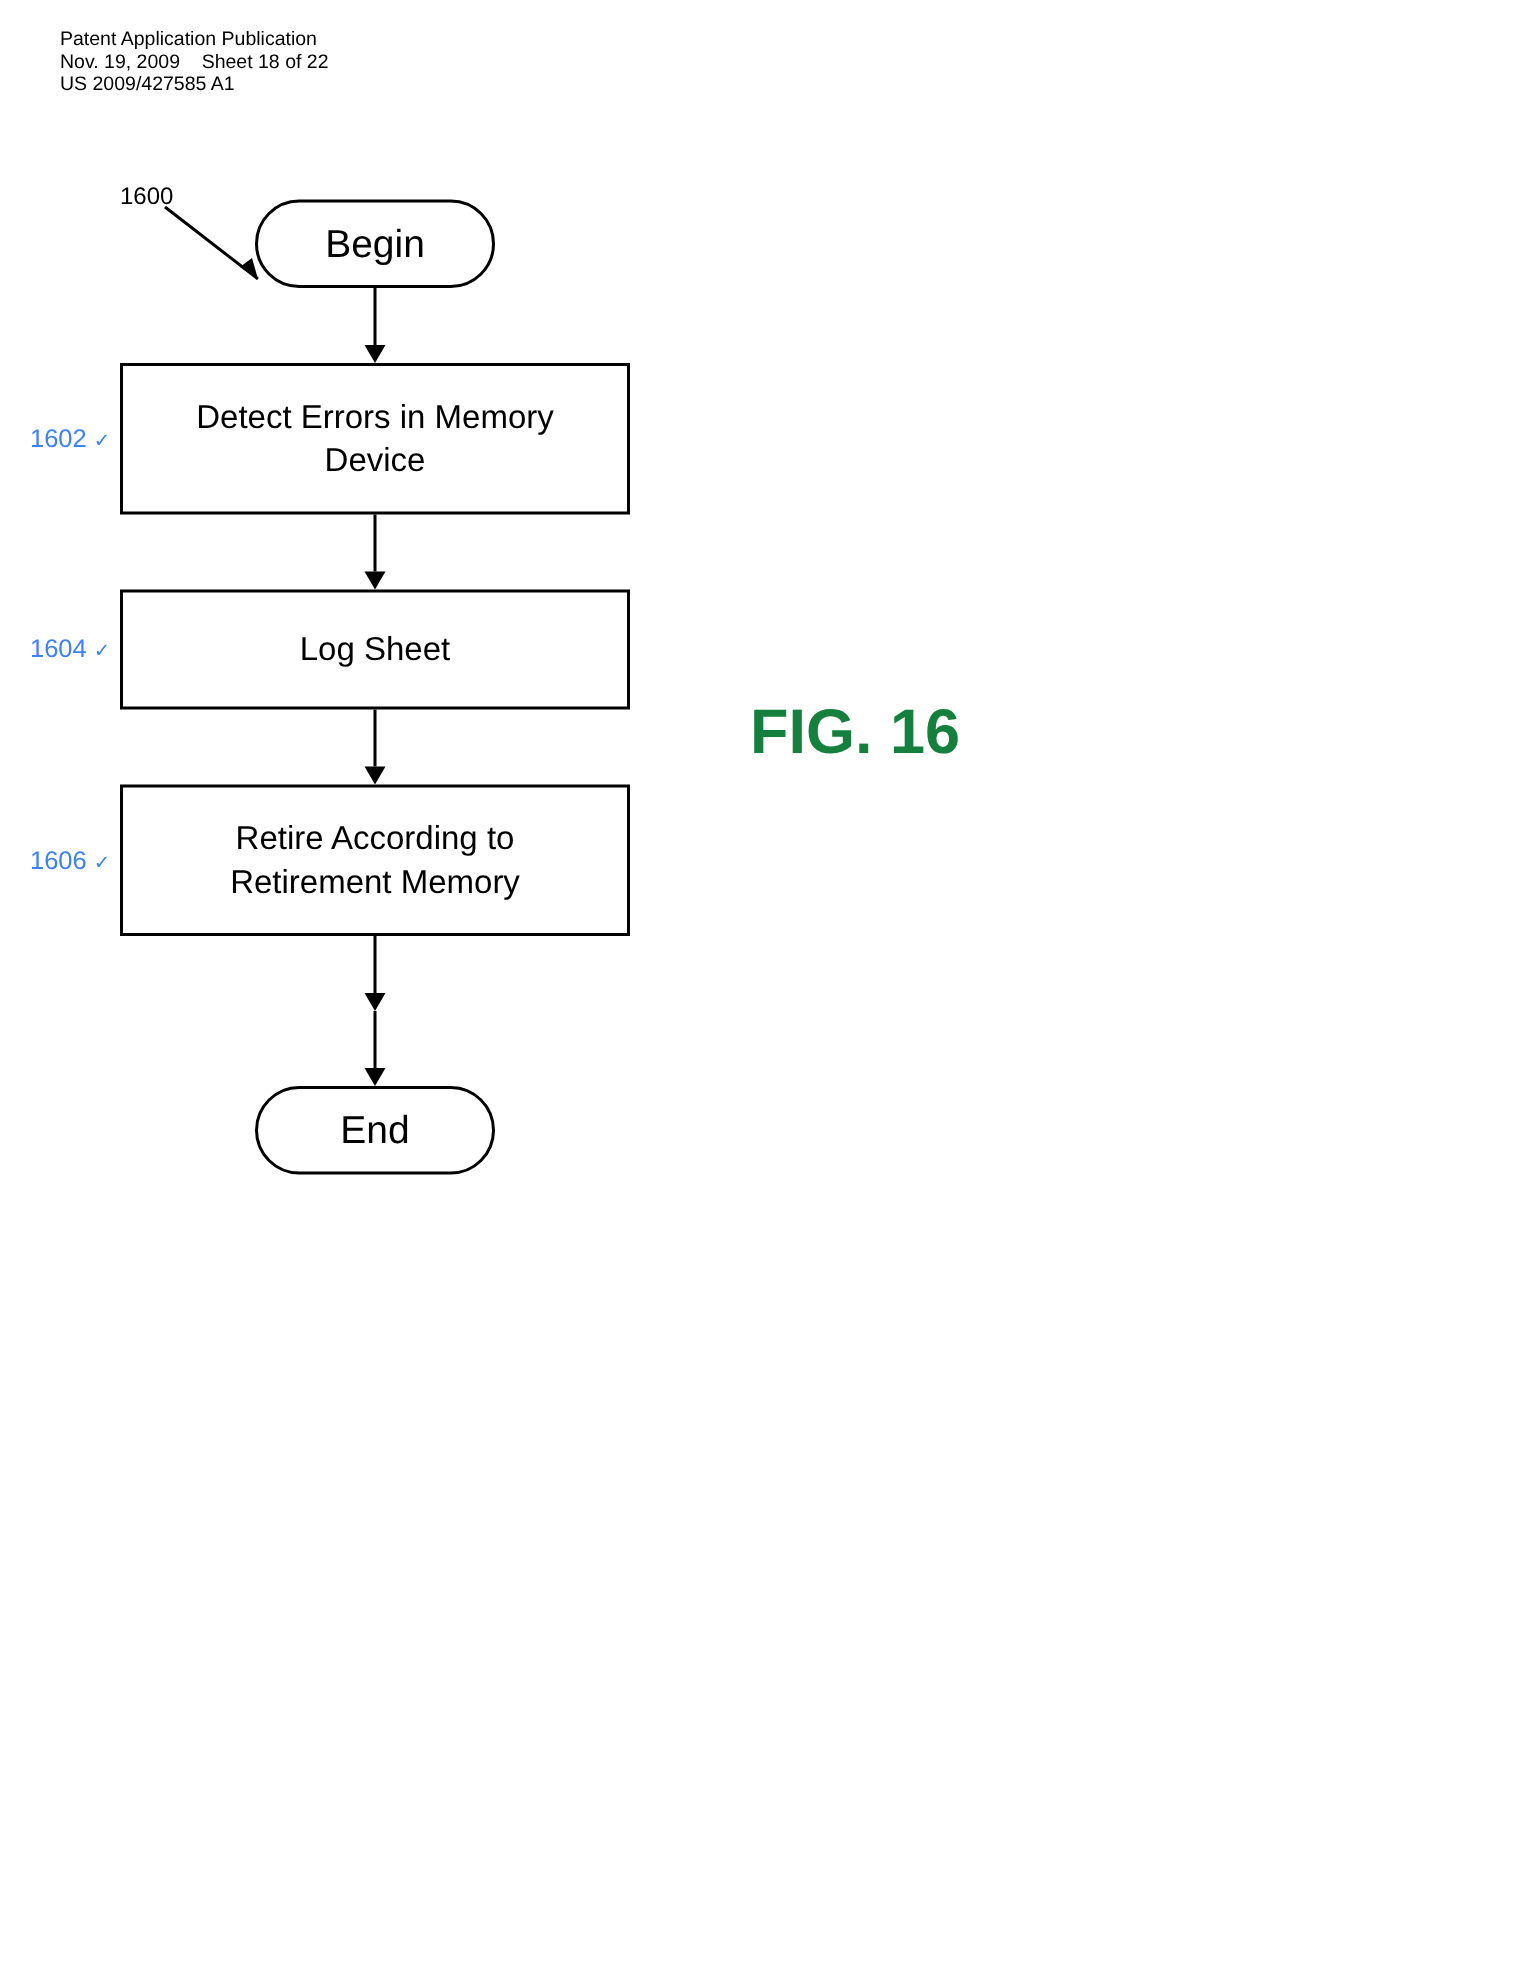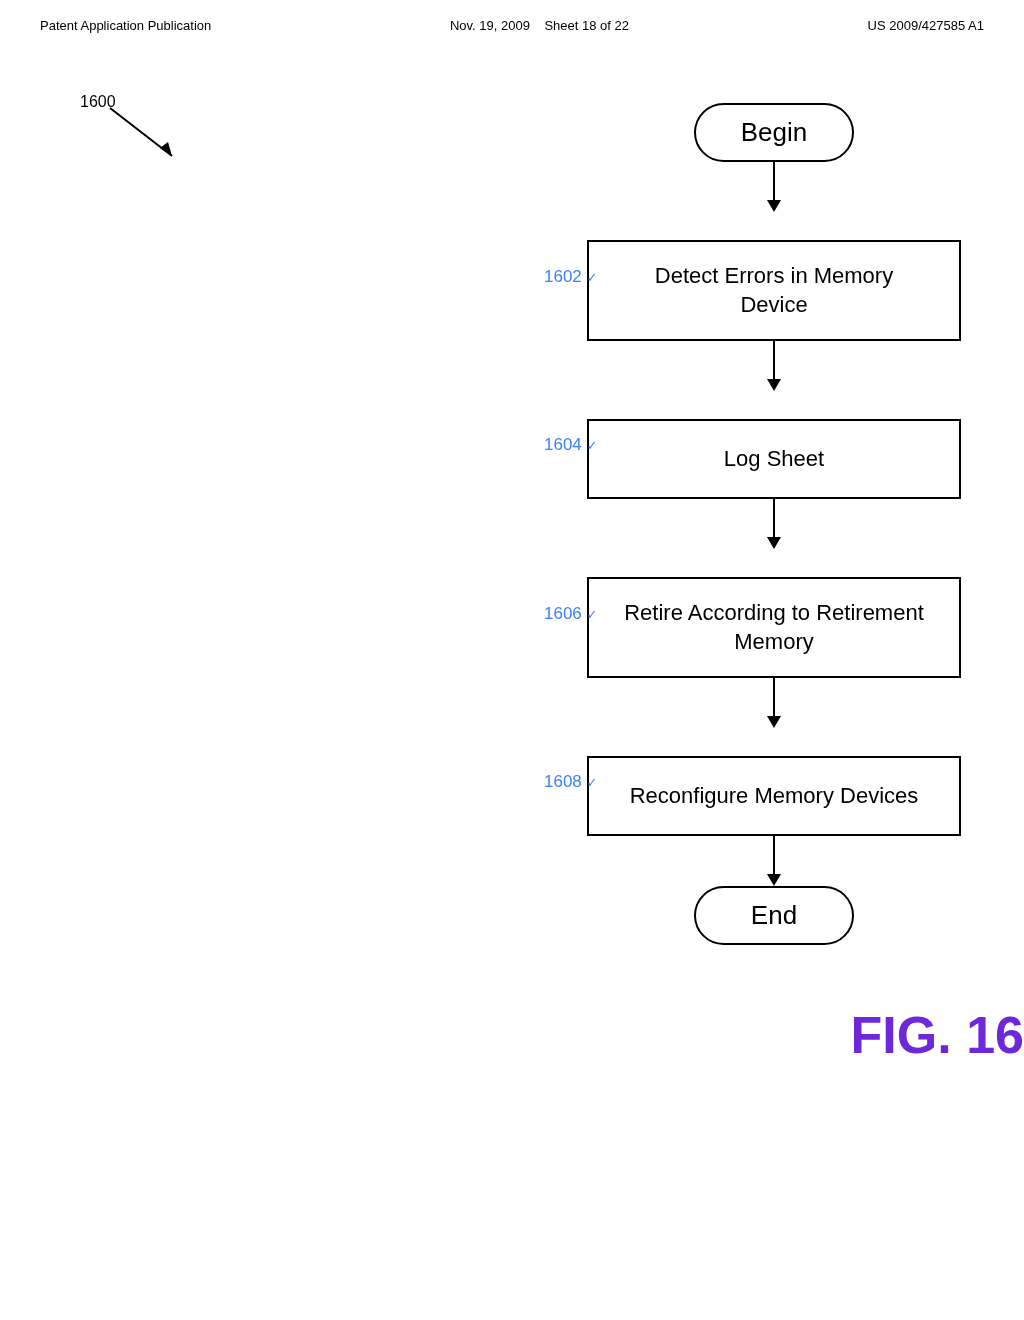--- a/index.html
+++ b/index.html
@@ -12,26 +12,27 @@
       overflow-x: hidden;
     }
 
     .header {
       display: flex;
       justify-content: space-between;
       padding: 18px 40px 10px 40px;
       font-size: 13px;
       color: #000;
       border-bottom: none;
+      flex-direction: column;
     }
 
     .diagram-container {
       display: flex;
-      flex-direction: column;
-      align-items: flex-end;
+      flex-direction: row;
+      align-items: center;
       padding-top: 60px;
       position: relative;
     }
 
     
     .flow-wrapper {
       display: flex;
       flex-direction: column;
       align-items: center;
       position: relative;
@@ -51,27 +52,26 @@
     }
 
     
     .rect-node {
       border: 2px solid #000;
       padding: 20px 30px;
       font-size: 22px;
       font-weight: normal;
       text-align: center;
       background: #fff;
-      width: 374px;
+      width: 340px;
       min-height: 80px;
       display: flex;
       align-items: center;
       justify-content: center;
       line-height: 1.3;
-      margin-top: 28px;
     }
 
     
     .arrow-connector {
       display: flex;
       flex-direction: column;
       align-items: center;
       height: 50px;
       position: relative;
     }
@@ -106,24 +106,24 @@
       color: #3b82f6;
       white-space: nowrap;
     }
 
     .side-label .checkmark {
       font-size: 13px;
     }
 
     
     .fig-label {
-      font-size: 52px;
+      font-size: 42px;
       font-weight: bold;
       margin-top: 60px;
-      color: #6d28d9;
+      color: #15803d;
     }
   </style>
 </head>
 <body>
 
 <div class="header">
   <span>Patent Application Publication</span>
   <span>Nov. 19, 2009 &nbsp;&nbsp; Sheet 18 of 22</span>
   <span>US 2009/427585 A1</span>
 </div>
@@ -188,28 +188,20 @@
       <div class="rect-node">
         <span>Retire According to Retirement Memory</span>
       </div>
     </div>
 
     <div class="arrow-connector">
       <div class="arrow-line"></div>
       <div class="arrow-head"></div>
     </div>
 
-    <div class="node-row">
-      <span class="side-label">
-        1608 <span class="checkmark">✓</span>
-      </span>
-      <div class="rect-node">
-        <span>Reconfigure Memory Devices</span>
-      </div>
-    </div>
 
     <div class="arrow-connector">
       <div class="arrow-line"></div>
       <div class="arrow-head"></div>
     </div>
 
     <div class="node-row">
       <div class="oval-node">
         <span>End</span>
       </div>

